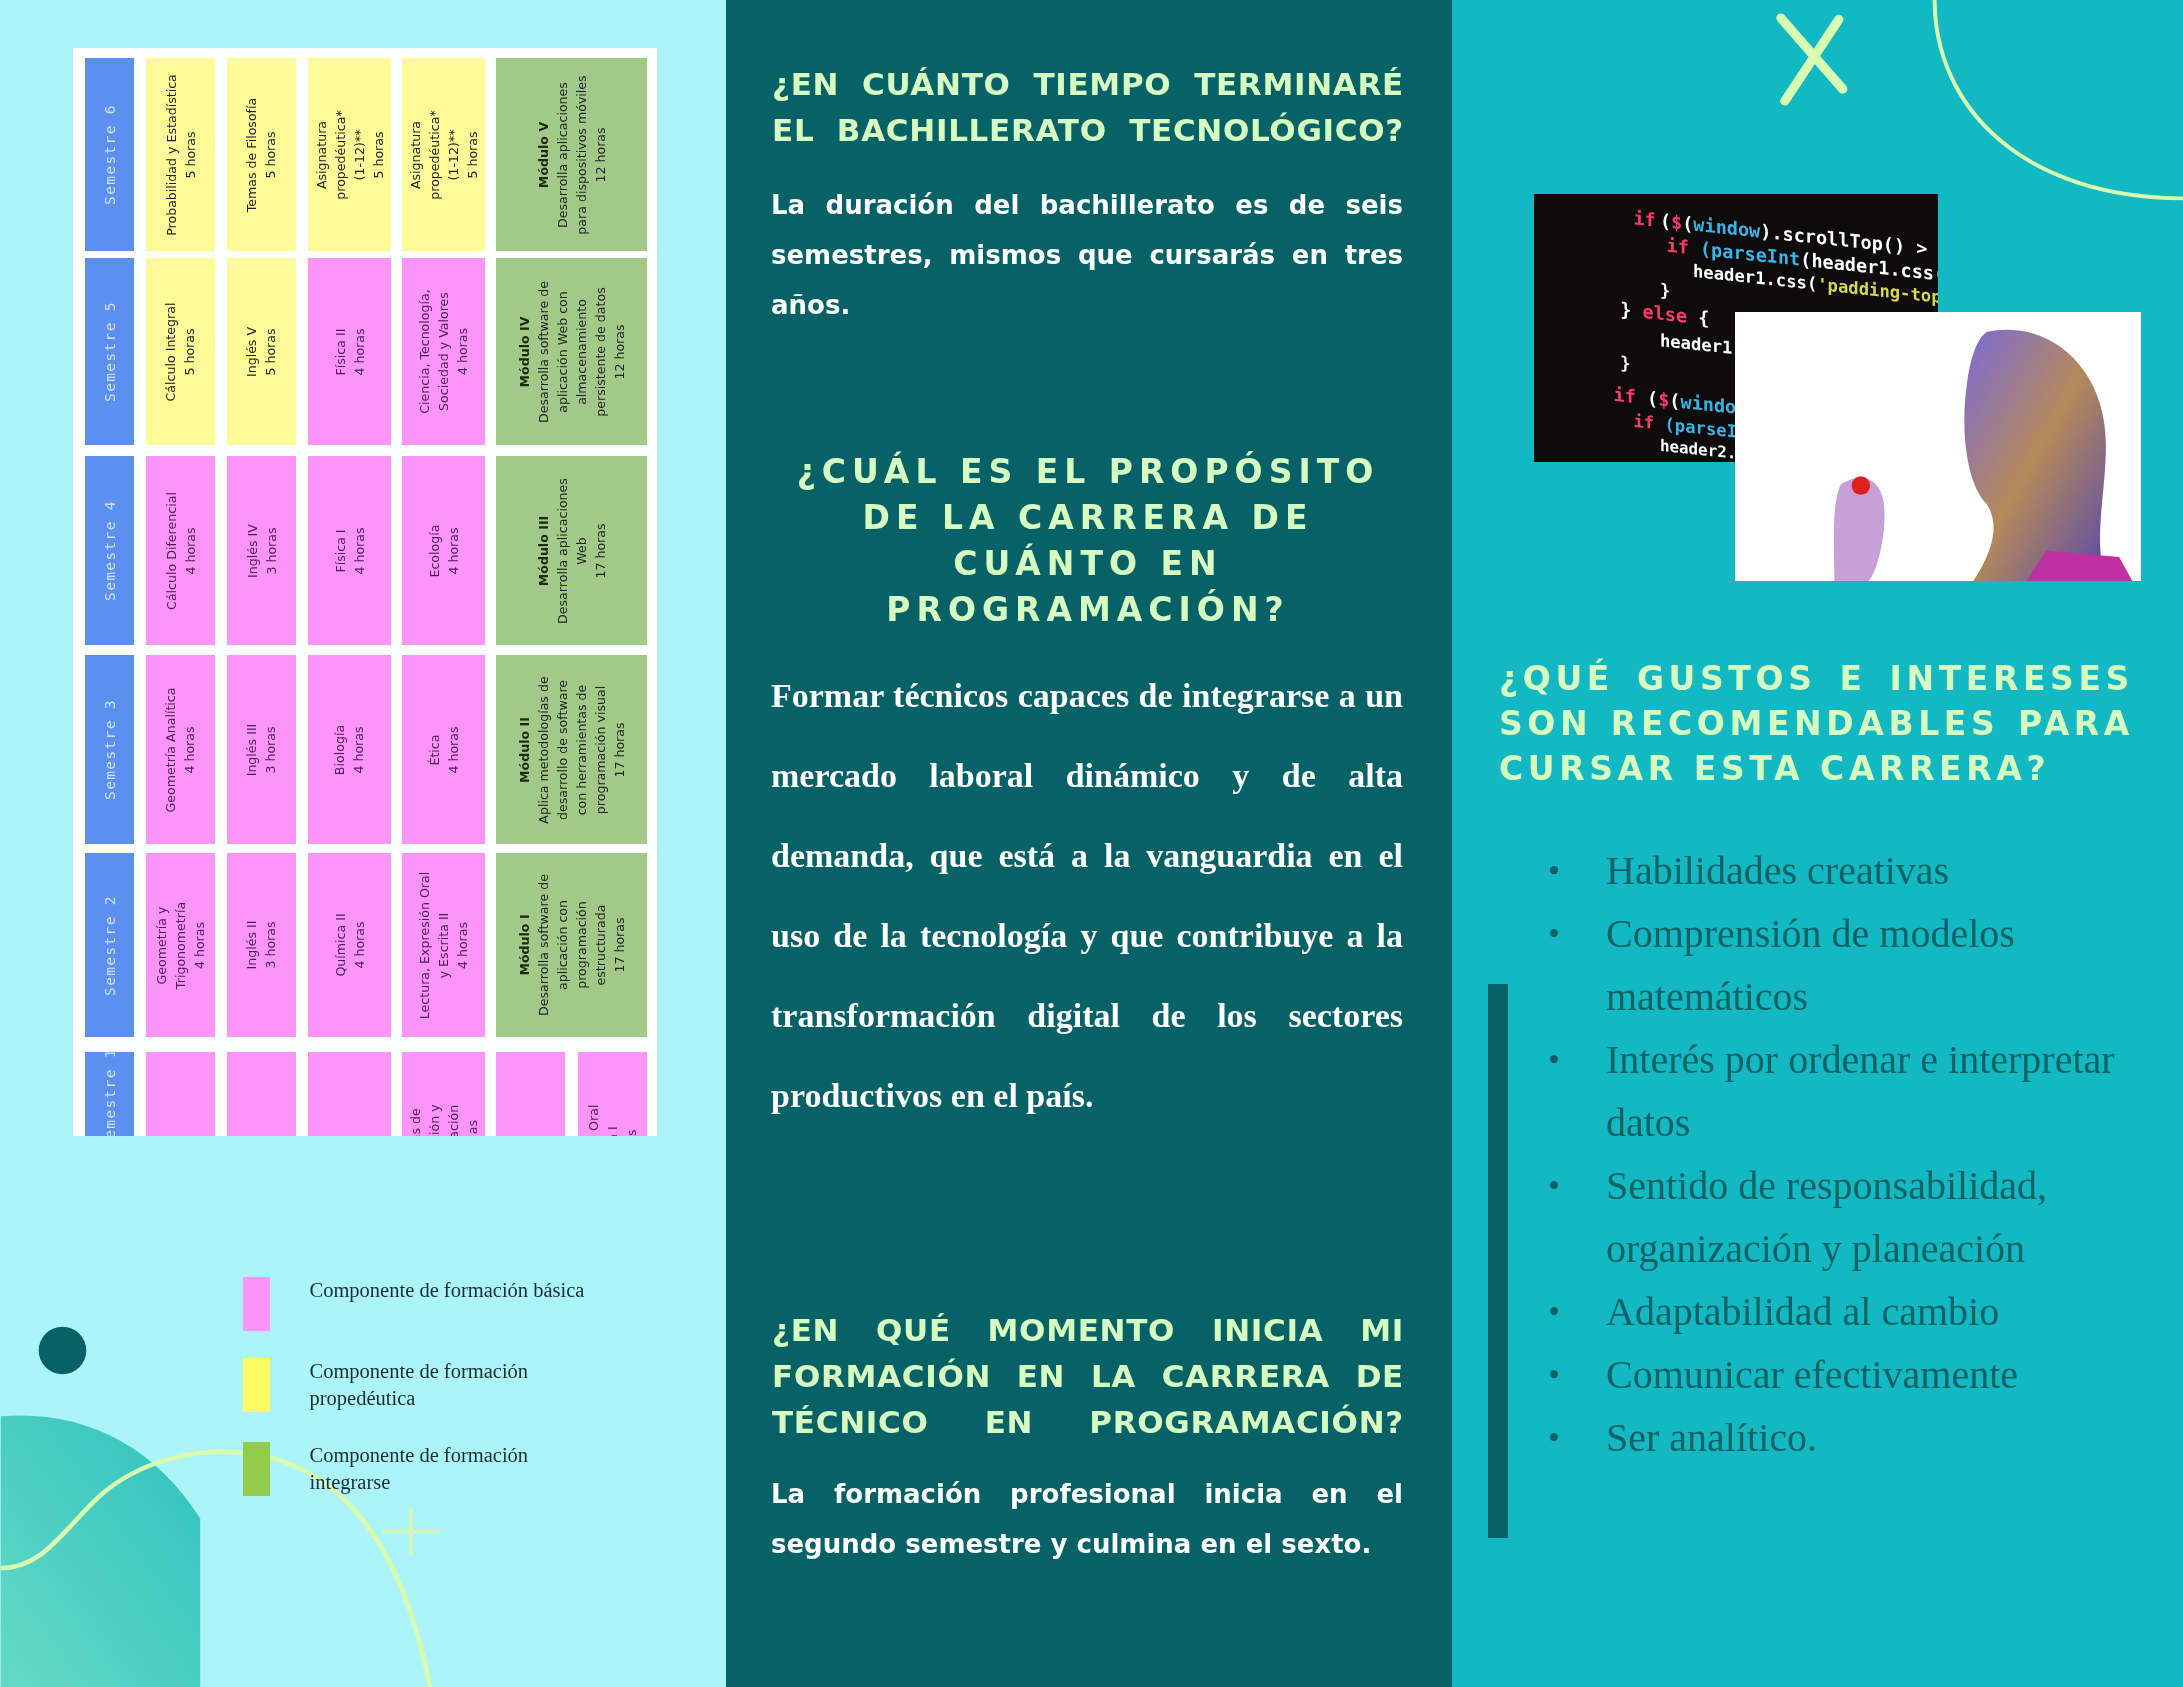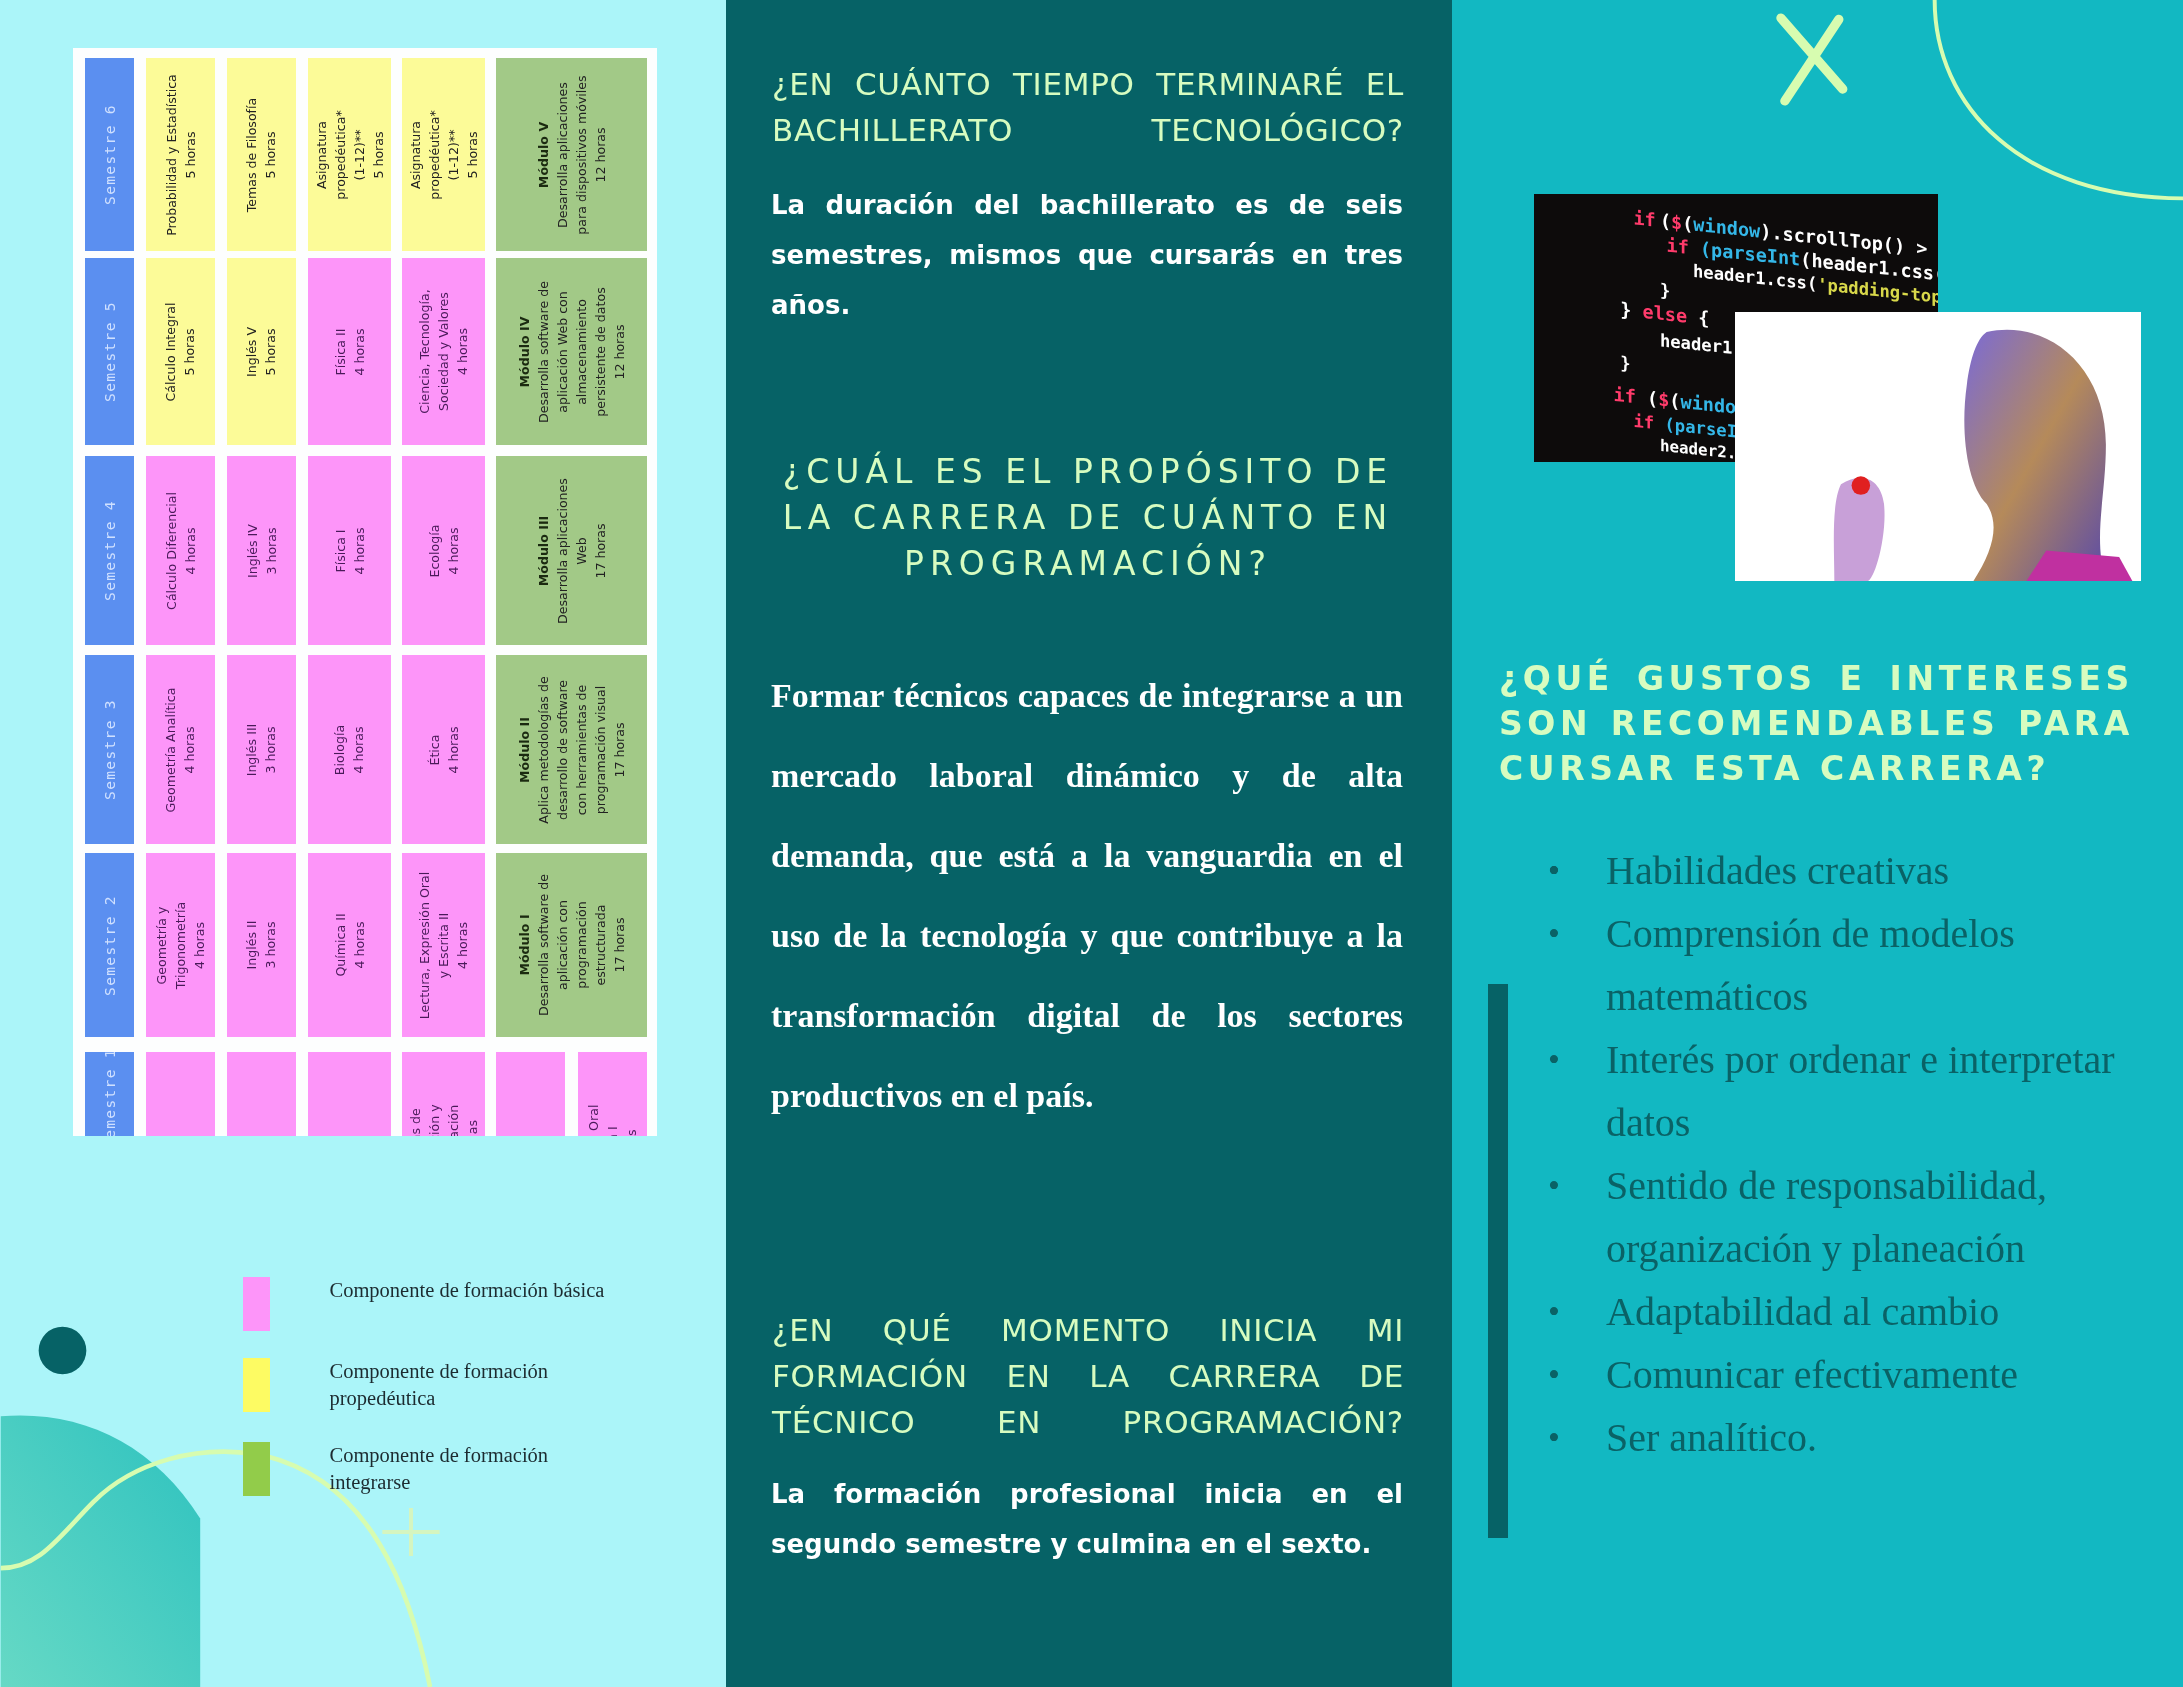--- a/index.html
+++ b/index.html
@@ -15,28 +15,28 @@
   .cell .txt { transform:rotate(-90deg); white-space:pre; text-align:center; font-family:"DejaVu Sans", sans-serif; font-size:12.6px; line-height:19px; color:#222; }
   .sem { background:#5b8ff0; }
   .sem .txt { color:#cfe0ff; font-family:"DejaVu Sans Mono", monospace; font-size:14.6px; letter-spacing:1.3px; }
   .pink { background:#fd95f9; }
   .yellow { background:#fcfb98; }
   .green { background:#a2c987; }
   .pink .txt { color:#4a1a5a; }
   .green .txt b { font-weight:bold; color:#1b2a10; }
 
   
-  .legend-item { position:absolute; left:243px; display:flex; align-items:flex-start;gap:20px; }
+  .legend-item { position:absolute; left:243px; display:flex; align-items:flex-start; }
   .legend-swatch { width:26.5px; height:54px; }
   .legend-text { margin-left:40px; font-family:"Liberation Serif", serif; font-size:20.5px; line-height:27px; color:#1c2b30; width:278px; }
 
   .deco { position:absolute; }
 
   
-  .mid-h { position:absolute; left:772px; width:632px; color:#d7fcc0; font-family:"DejaVu Sans", sans-serif; font-weight:normal; }
+  .mid-h { position:absolute; left:772px; width:632px; color:#d7fcc0; font-family:"DejaVu Sans", sans-serif; font-weight:bold; }
   .h-a { font-size:31px; line-height:46px; text-align:justify; text-align-last:justify; letter-spacing:0.7px; }
   .h-b { font-size:33px; line-height:46px; text-align:center; letter-spacing:6px; }
   .mid-p { position:absolute; left:771px; width:632px; color:#ffffff; font-family:"DejaVu Sans", sans-serif; font-weight:bold; }
   .p-a { font-size:26px; line-height:50px; text-align:justify; }
   .p-b { font-family:Liberation Serif, serif; font-size:34px; line-height:80px; text-align:justify; }
 
   
   .right-h { position:absolute; left:1499px; width:635px; color:#d7fcc0; font-family:"DejaVu Sans", sans-serif; font-weight:bold; font-size:33px; line-height:45px; letter-spacing:4.6px; text-align:justify; }
   .right-list { position:absolute; left:1548px; top:839px; width:595px; margin:0; padding:0; list-style:none; }
   .right-list li { position:relative; padding-left:58px; font-family:"Liberation Serif", serif; font-size:40px; line-height:63px; color:#0a6266; }

